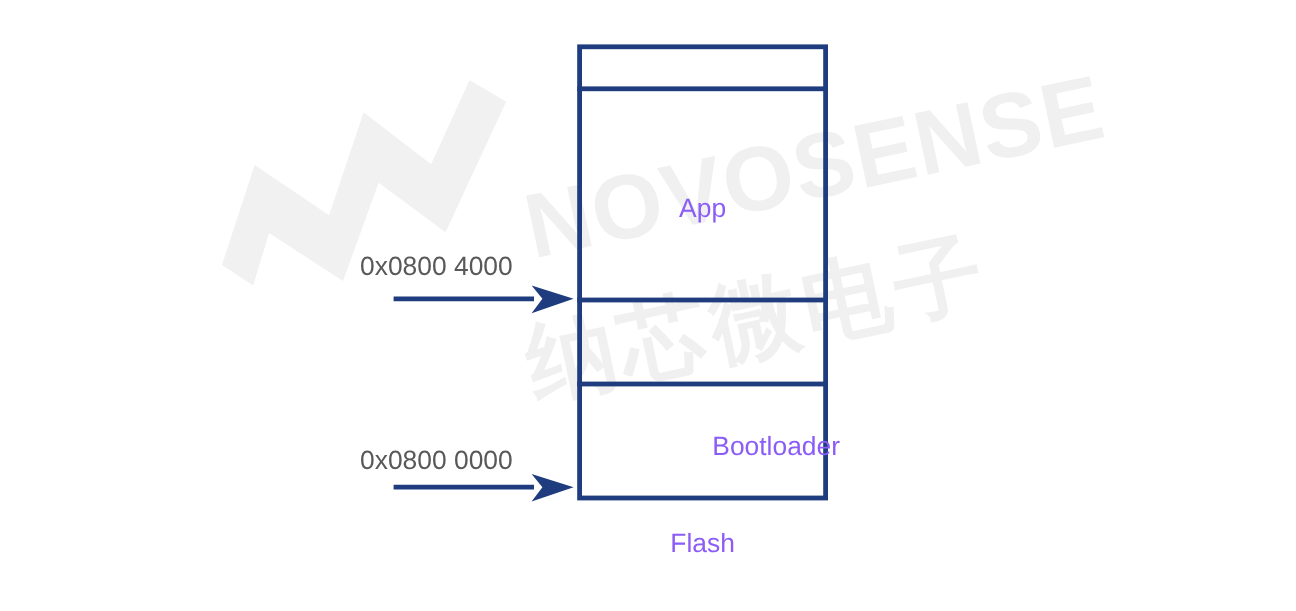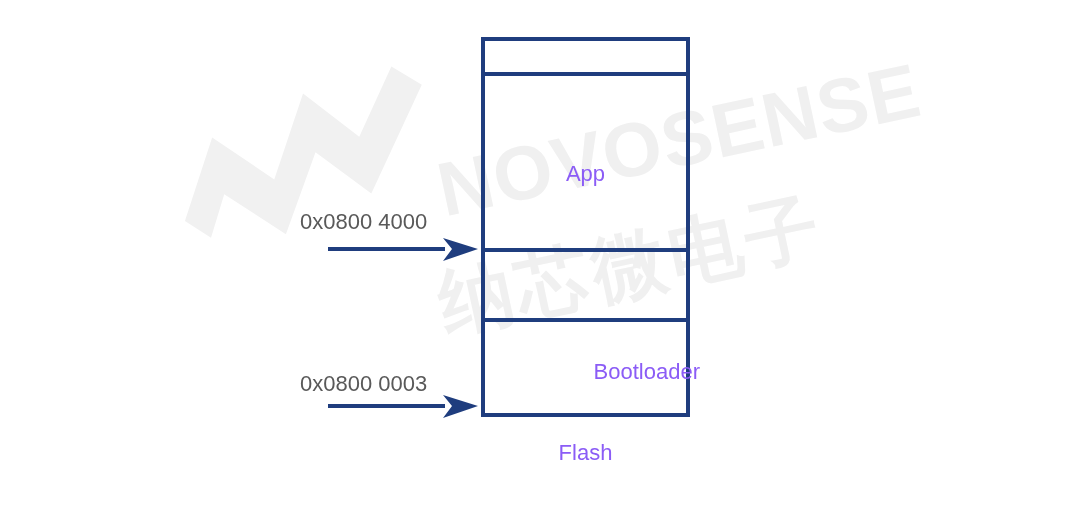--- a/index.html
+++ b/index.html
@@ -171,21 +171,21 @@
 
     <div class="region-label" id="label-flash">Flash</div>
 
     <div class="addr-label" id="addr-app">0x0800 4000</div>
 
     <svg class="arrow-svg" id="arrow-app" width="156" height="26">
       <line x1="3" y1="13" x2="120" y2="13" stroke="#1f3d7e" stroke-width="4"></line>
       <path d="M118 2 L153 13 L118 25 L127 13 Z" fill="#1f3d7e"></path>
     </svg>
 
-    <div class="addr-label" id="addr-boot">0x0800 0003</div>
+    <div class="addr-label" id="addr-boot">0x0800 0000</div>
 
     <svg class="arrow-svg" id="arrow-boot" width="156" height="26">
       <line x1="3" y1="13" x2="120" y2="13" stroke="#1f3d7e" stroke-width="4"></line>
       <path d="M118 2 L153 13 L118 25 L127 13 Z" fill="#1f3d7e"></path>
     </svg>
 
   </div>
 </div>
 
 </body></html>

